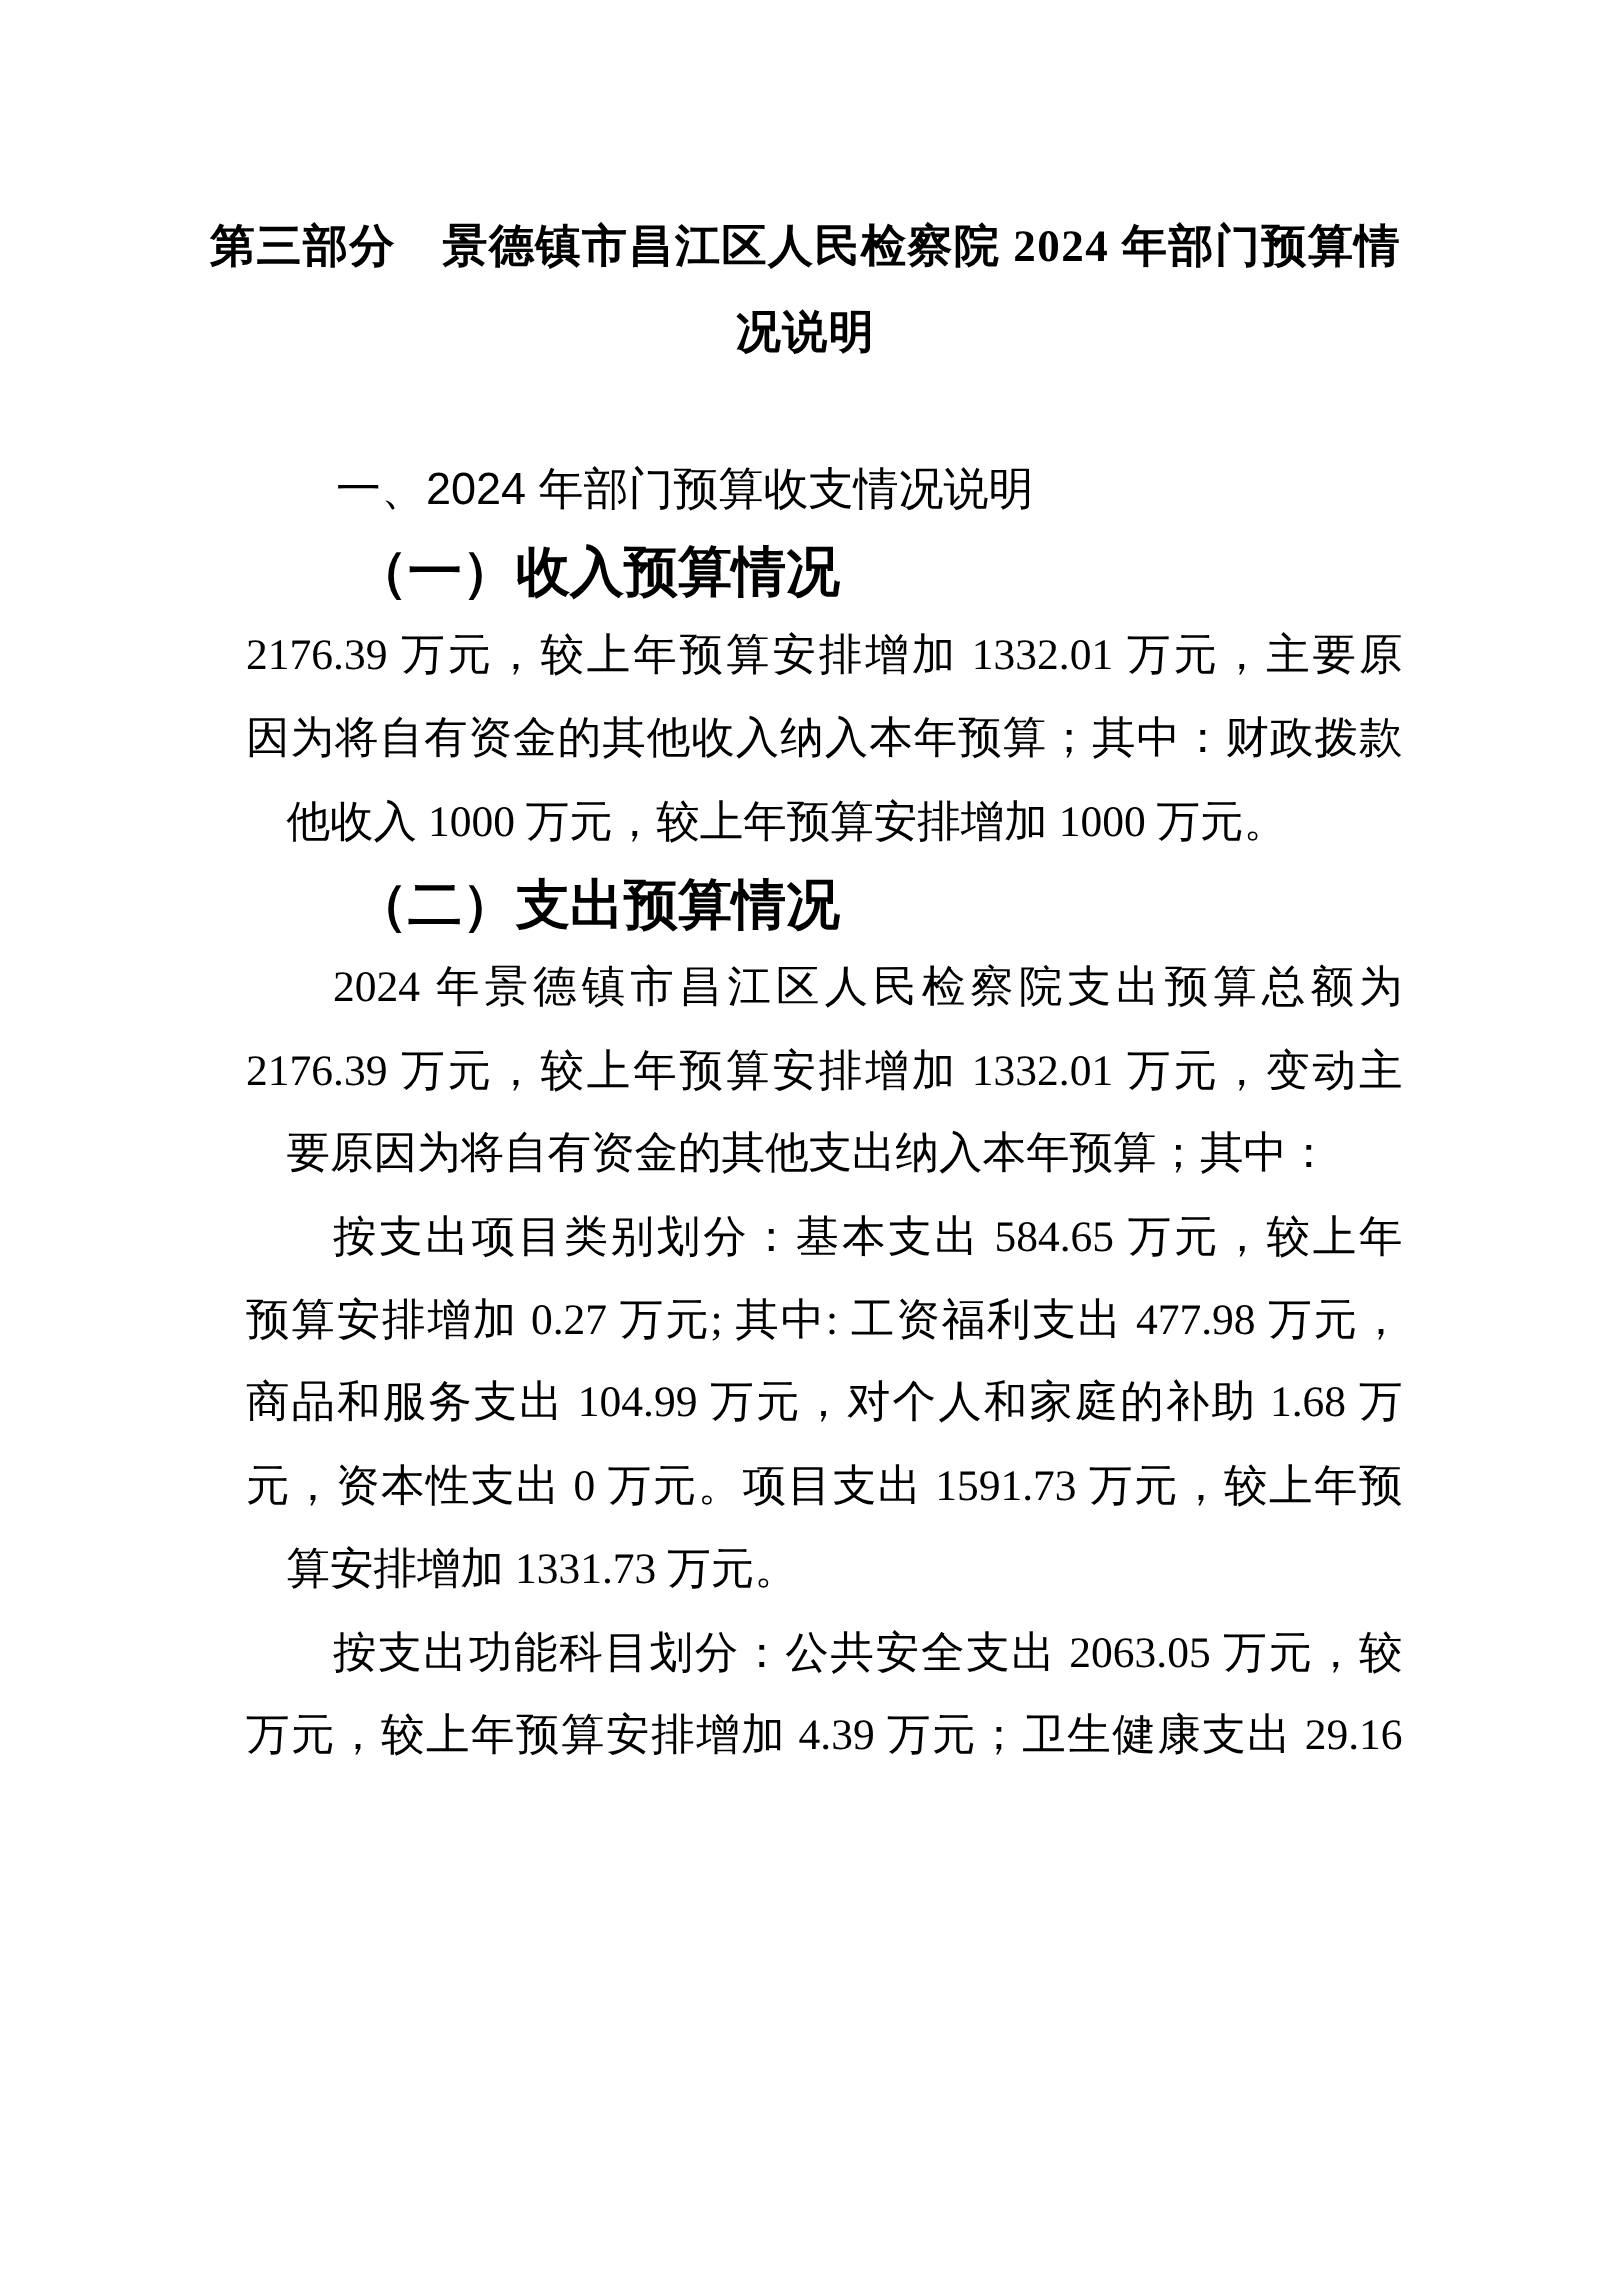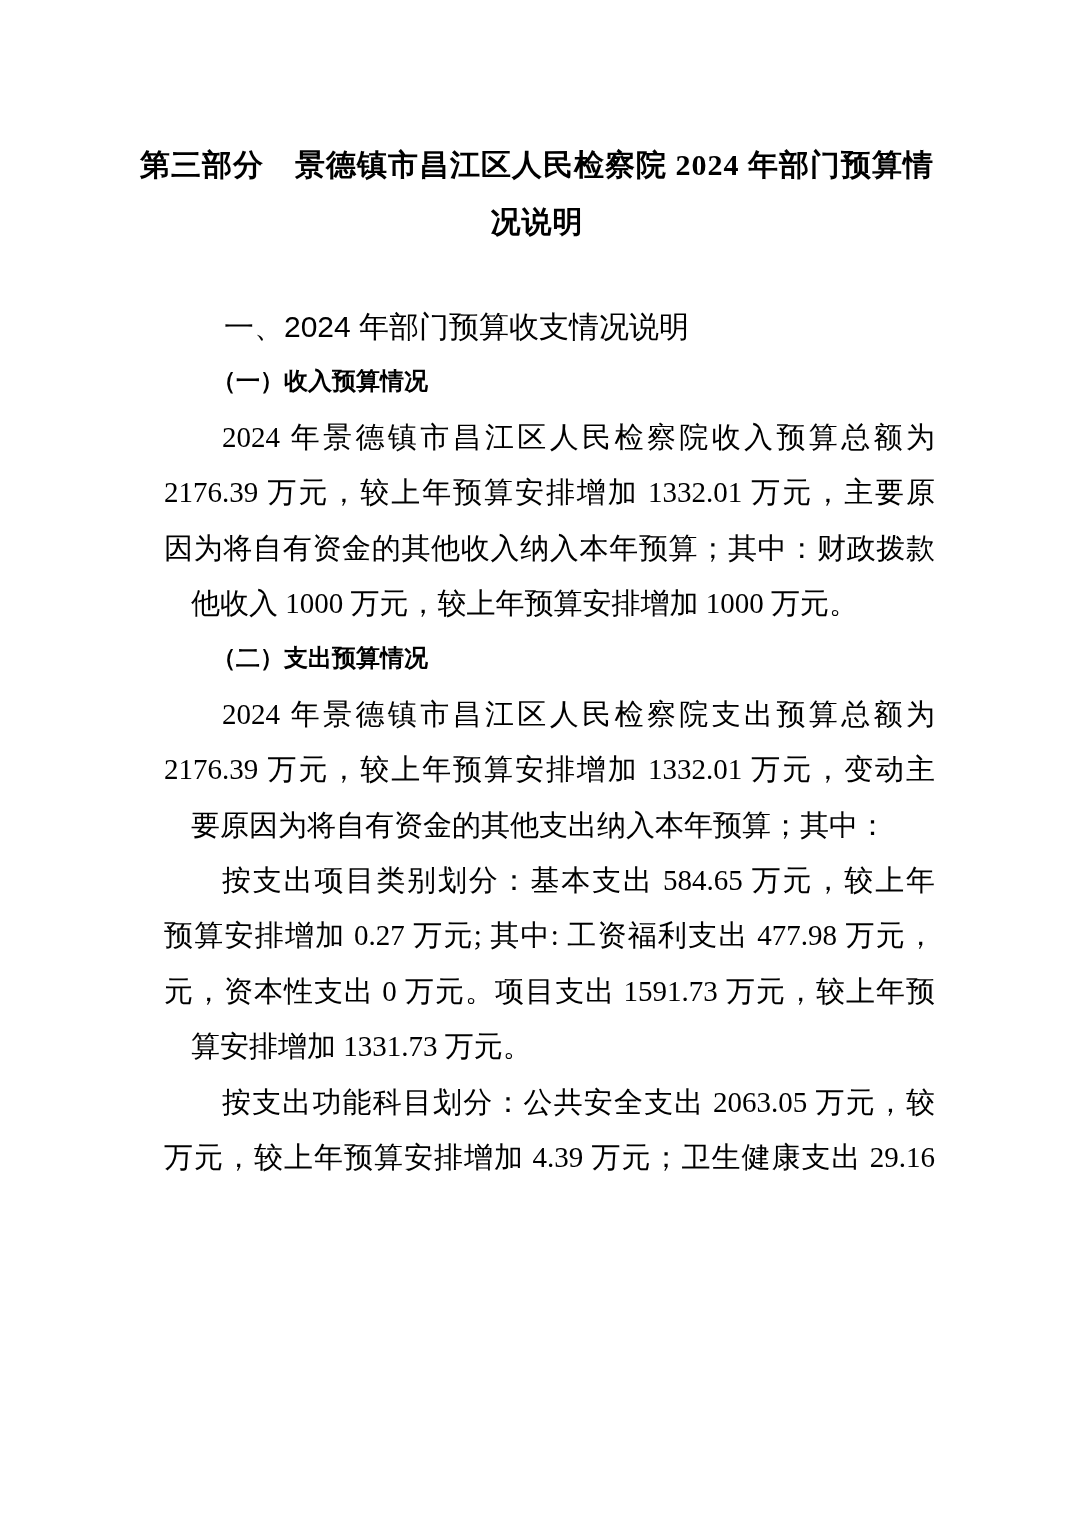--- a/index.html
+++ b/index.html
@@ -26,21 +26,21 @@
   .h1 {
     font-family: "Liberation Sans", "DejaVu Sans", sans-serif;
     font-weight: normal;
     font-size: 30px;
     line-height: 55.4px;
     text-indent: 2em;
     white-space: nowrap;
   }
   .h2 {
     font-weight: bold;
-    font-size: 24px;
+    font-size: 36px;
     line-height: 55.4px;
     text-indent: 2em;
     white-space: nowrap;
   }
   .bline {
     font-size: 29px;
     line-height: 55.4px;
     text-align: justify;
     text-align-last: justify;
   }
@@ -55,37 +55,37 @@
   <div class="doc-title">
     <div>第三部分　景德镇市昌江区人民检察院 2024 年部门预算情</div>
     <div>况说明</div>
   </div>
 
   <div class="h1">一、2024 年部门预算收支情况说明</div>
 
   <div class="h2">（一）收入预算情况</div>
 
   <div>
-    <div class="bline ind">2024 年景德镇市昌江区人民检察院收入预算总额为</div>
     <div class="bline">2176.39 万元，较上年预算安排增加 1332.01 万元，主要原</div>
     <div class="bline">因为将自有资金的其他收入纳入本年预算；其中：财政拨款</div>
     <div class="bline end">他收入 1000 万元，较上年预算安排增加 1000 万元。</div>
   </div>
 
   <div class="h2">（二）支出预算情况</div>
 
   <div>
     <div class="bline ind">2024 年景德镇市昌江区人民检察院支出预算总额为</div>
     <div class="bline">2176.39 万元，较上年预算安排增加 1332.01 万元，变动主</div>
     <div class="bline end">要原因为将自有资金的其他支出纳入本年预算；其中：</div>
   </div>
 
   <div>
     <div class="bline ind">按支出项目类别划分：基本支出 584.65 万元，较上年</div>
     <div class="bline">预算安排增加 0.27 万元; 其中: 工资福利支出 477.98 万元，</div>
+    <div class="bline">商品和服务支出 104.99 万元，对个人和家庭的补助 1.68 万</div>
     <div class="bline">元，资本性支出 0 万元。项目支出 1591.73 万元，较上年预</div>
     <div class="bline end">算安排增加 1331.73 万元。</div>
   </div>
 
   <div>
     <div class="bline ind">按支出功能科目划分：公共安全支出 2063.05 万元，较</div>
     <div class="bline">万元，较上年预算安排增加 4.39 万元；卫生健康支出 29.16</div>
   </div>
 
 </div>

